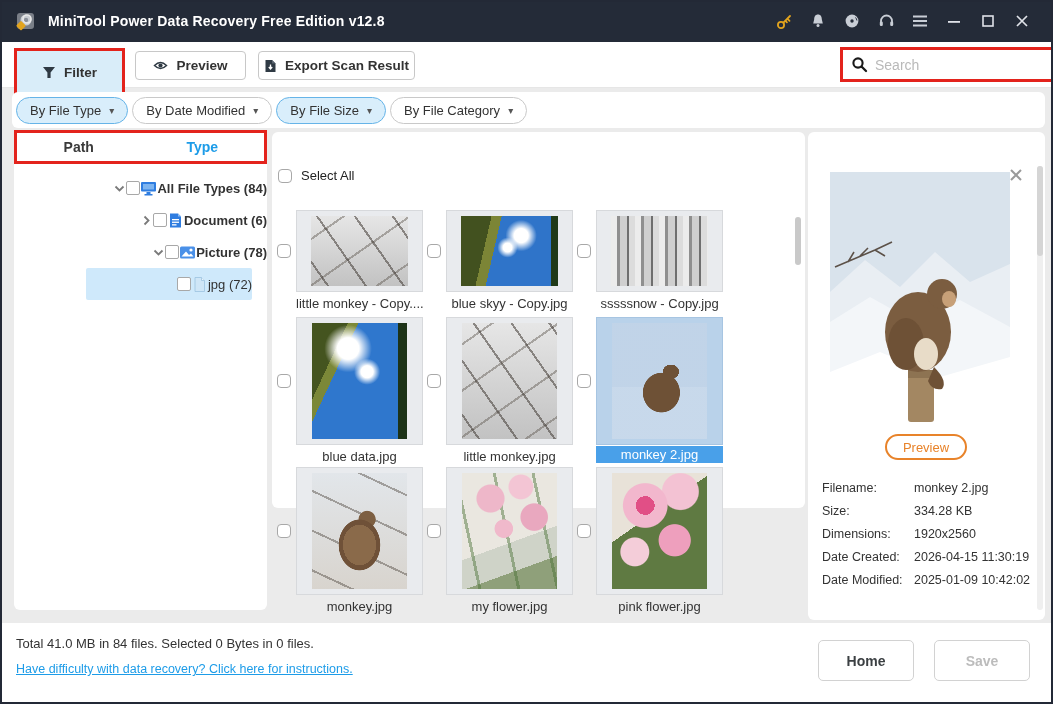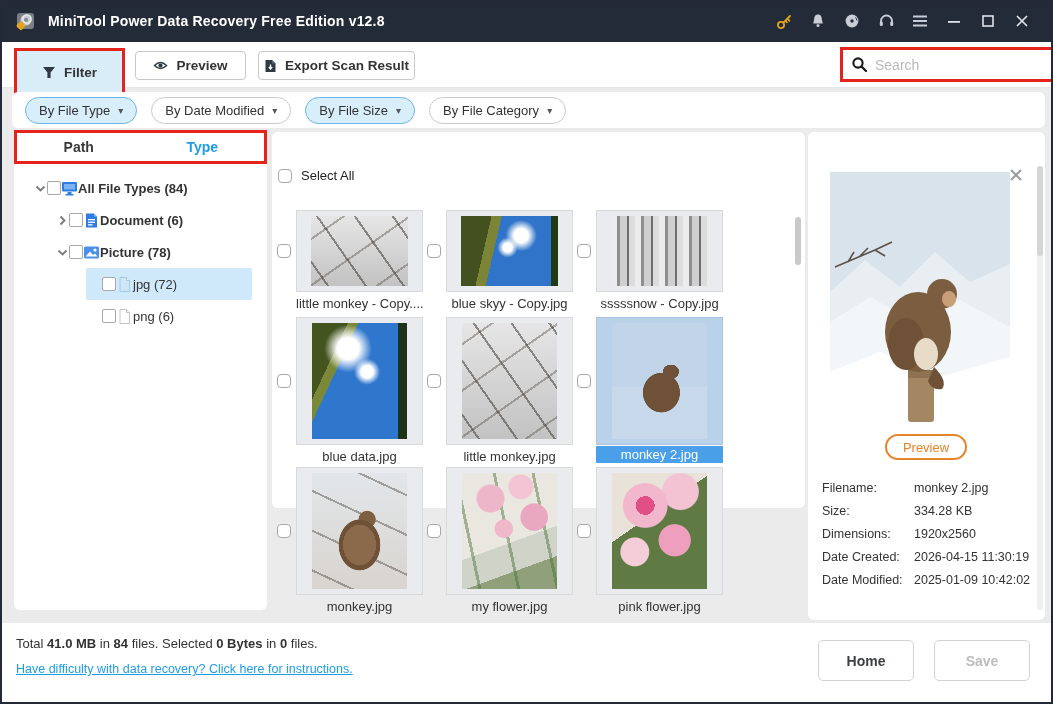--- a/index.html
+++ b/index.html
@@ -38,42 +38,42 @@
   }
   .btn-preview { left: 133px; width: 111px; }
   .btn-export { left: 256px; width: 157px; }
   .search-ann { position: absolute; left: 838px; top: 5px; width: 232px; height: 35px; background: #fff; display: flex; align-items: center; padding-left: 8px; gap: 7px; }
   .search-input { border: none; outline: none; font-size: 14px; color: #444; width: 150px; font-family: "Liberation Sans", sans-serif; }
   .search-input::placeholder { color: #b9b9b9; }
   
   .filterbar {
     position: absolute; left: 10px; top: 90px; width: 1033px; height: 36px;
     background: #fff; border-radius: 6px; display: flex; align-items: center;
-    padding-left: 13px; gap: 14px;
+    padding-left: 4px; gap: 4px;
   }
   .pill {
     height: 27px; border-radius: 14px; padding: 0 13px;
     display: flex; align-items: center; gap: 8px;
     font-size: 13px; color: #333; background: #fff; border: 1px solid #c9c9c9;
   }
   .pill.active { background: #d9eefb; border: 1px solid #66b4e8; }
   .caret { font-size: 10px; color: #555; }
   
   .panel { position: absolute; background: #fff; border-radius: 6px; }
   .left-panel  { left: 12px;  top: 130px; width: 253px; height: 478px; }
   .center-panel{ left: 270px; top: 130px; width: 533px; height: 376px; }
   .right-panel { left: 806px; top: 130px; width: 237px; height: 488px; }
   
   .tabs-ann { position: absolute; left: 12px; top: 128px; width: 253px; height: 34px; background: #fff; display: flex; z-index: 3; }
   .tab { flex: 1; display: flex; align-items: center; justify-content: center; font-size: 14px; font-weight: bold; }
   .tab.path { color: #3a3a3a; }
   .tab.type { color: #1d9ce8; }
   
   .tree { position: absolute; left: 0; top: 40px; right: 0; }
-  .tree-row { height: 32px; display: flex; align-items: center; gap: 0; font-size: 13px; color: #333; }
+  .tree-row { height: 32px; display: flex; align-items: center; gap: 0; font-size: 13px; color: #333; justify-content: flex-end; }
   .tree-row.lvl0 { padding-left: 20px; font-weight: bold; }
   .tree-row.lvl1 { padding-left: 42px; font-weight: bold; }
   .tree-row.lvl2 { padding-left: 16px; }
   .tree-row.lvl2-wrap { margin-left: 72px; width: 166px; border-radius: 2px; }
   .tree-row.hl { background: #cfe9fb; }
   .chev { width: 13px; height: 13px; flex: 0 0 13px; }
   .cb { width: 14px; height: 14px; border: 1px solid #a8a8a8; border-radius: 2px; background: #fff; flex: 0 0 14px; }
   .ticon { width: 17px; height: 15px; flex: 0 0 17px; }
   
   .select-all { position: absolute; left: 6px; top: 36px; display: flex; align-items: center; gap: 9px; font-size: 13px; color: #222; }
@@ -140,21 +140,21 @@
   }
   .details { position: absolute; left: 14px; top: 344px; font-size: 12.5px; color: #333; }
   .drow { display: flex; height: 23px; align-items: center; }
   .dlabel { width: 92px; }
   .dvalue { white-space: nowrap; }
   .rp-track { position: absolute; right: 2px; top: 34px; bottom: 10px; width: 6px; background: #efefef; border-radius: 3px; }
   .rp-thumb { position: absolute; right: 0; top: 0; width: 6px; height: 90px; background: #d5d5d5; border-radius: 3px; }
   
   .bottombar { position: absolute; left: 0; right: 0; top: 621px; bottom: 0; background: #fff; }
   .totals { position: absolute; left: 14px; top: 13px; font-size: 13px; color: #333; }
-  .totals b { font-weight: bold; }
+  .totals b { font-weight: normal; }
   .help-link { position: absolute; left: 14px; top: 39px; font-size: 12.5px; color: #1d9ce8; text-decoration: underline; }
   .foot-btn {
     position: absolute; top: 17px; width: 96px; height: 41px; background: #fff;
     border: 1px solid #d2d2d2; border-radius: 5px;
     display: flex; align-items: center; justify-content: center;
     font-size: 14px; font-weight: bold;
   }
   .btn-home { left: 816px; color: #3c4043; }
   .btn-save { left: 932px; color: #bcbcbc; }
 </style>
@@ -317,28 +317,20 @@
           </svg>
         <span>Picture (78)</span>
       </div>
       <div class="tree-row lvl2 lvl2-wrap hl">
         <span class="cb"></span>
         <svg class="ticon" viewBox="0 0 17 15">
             <path d="M4 0.5 h6.5 l3 3 v11 h-9.5 z" fill="#cfe6f7" stroke="#9cc3e0" stroke-width="0.8"></path>
             <path d="M10.5 0.5 v3 h3" fill="#eaf4fb" stroke="#9cc3e0" stroke-width="0.8"></path>
           </svg>
         <span>jpg (72)</span>
-      </div>
-      <div class="tree-row lvl2 lvl2-wrap">
-        <span class="cb"></span>
-        <svg class="ticon" viewBox="0 0 17 15">
-            <path d="M4 0.5 h6.5 l3 3 v11 h-9.5 z" fill="#ffffff" stroke="#b5b5b5" stroke-width="0.8"></path>
-            <path d="M10.5 0.5 v3 h3" fill="#efefef" stroke="#b5b5b5" stroke-width="0.8"></path>
-          </svg>
-        <span>png (6)</span>
       </div>
     </div>
   </div>
 
   <div class="ann tabs-ann">
     <div class="tab path">
         <span>Path</span>
       </div>
     <div class="tab type">
         <span>Type</span>

